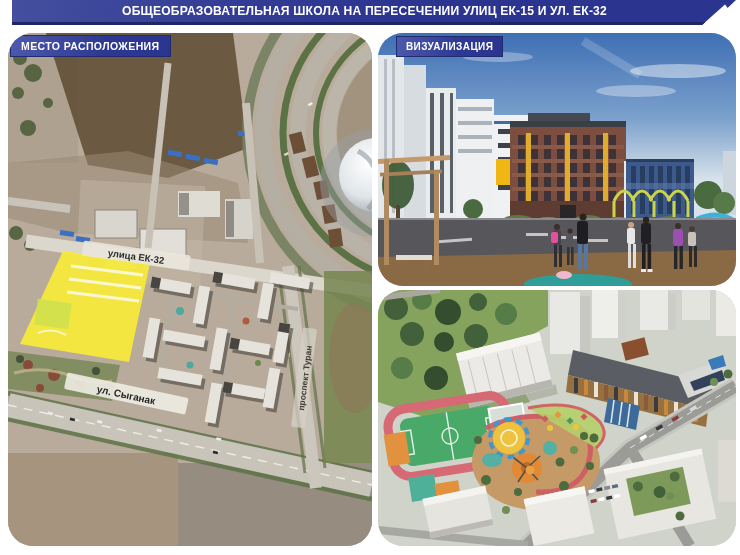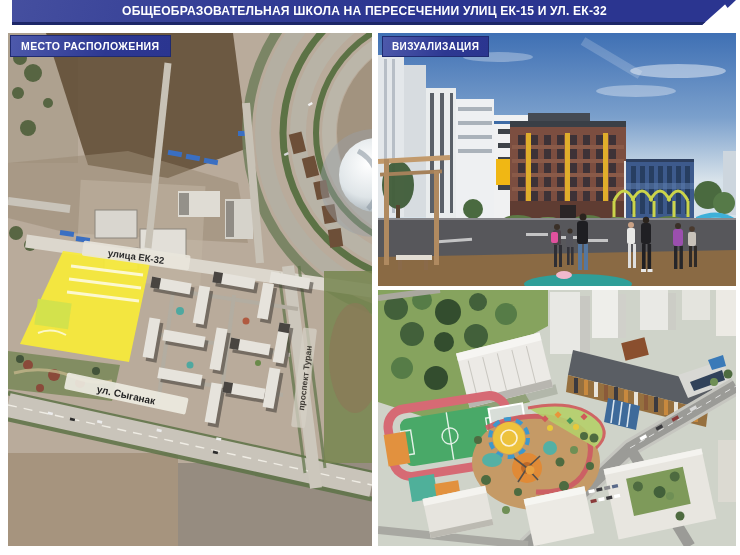--- a/index.html
+++ b/index.html
@@ -11,30 +11,30 @@
     background:linear-gradient(105deg,#454f9f 0%,#343e96 28%,#2b3590 55%,#2b3590 100%);
     clip-path:polygon(0 0,718px 0,690px 25px,0 25px);margin-left:12px;}
   .banner-shade{position:absolute;left:0;bottom:0;width:100%;height:3px;background:#1d2768;}
   .banner-tip{position:absolute;left:722px;top:0;width:14px;height:8px;background:#2b3590;
     clip-path:polygon(0 0,100% 0,40% 100%);}
   .banner-title{position:absolute;left:0;top:0;width:705px;height:22px;line-height:22px;
     text-align:center;color:#ffffff;font-size:13px;font-weight:bold;letter-spacing:.2px;
     transform:scaleX(.93);transform-origin:center;white-space:nowrap;}
 
   
-  .panel{position:absolute;overflow:hidden;}
+  .panel{position:absolute;overflow:hidden;border-radius:25px;}
   #map-panel{left:8px;top:33px;width:364px;height:513px;background:#b9ab9b;}
   #viz-panel{left:378px;top:33px;width:358px;height:253px;background:#9db8d8;}
   #aerial-panel{left:378px;top:290px;width:358px;height:256px;background:#cfd3c9;}
 
   .corner-badge{position:absolute;z-index:5;color:#fff;font-weight:bold;
     background:linear-gradient(100deg,#4d59ab 0%,#2d3892 60%,#2b3590 100%);
     border:1px solid #1f2a70;white-space:nowrap;}
   #map-badge{left:2px;top:2px;height:20px;line-height:20px;padding:0 10px;font-size:10.5px;letter-spacing:.4px;}
-  #viz-badge{left:4px;top:3px;height:19px;line-height:19px;padding:0 9px;font-size:10px;letter-spacing:.4px;}
+  #viz-badge{left:18px;top:3px;height:19px;line-height:19px;padding:0 9px;font-size:10px;letter-spacing:.4px;}
 
   svg{display:block;}
   svg text{font-family:"Liberation Sans", sans-serif;}
 </style>
 </head>
 <body>
 
 <div id="stage">
 
   <div class="banner">

